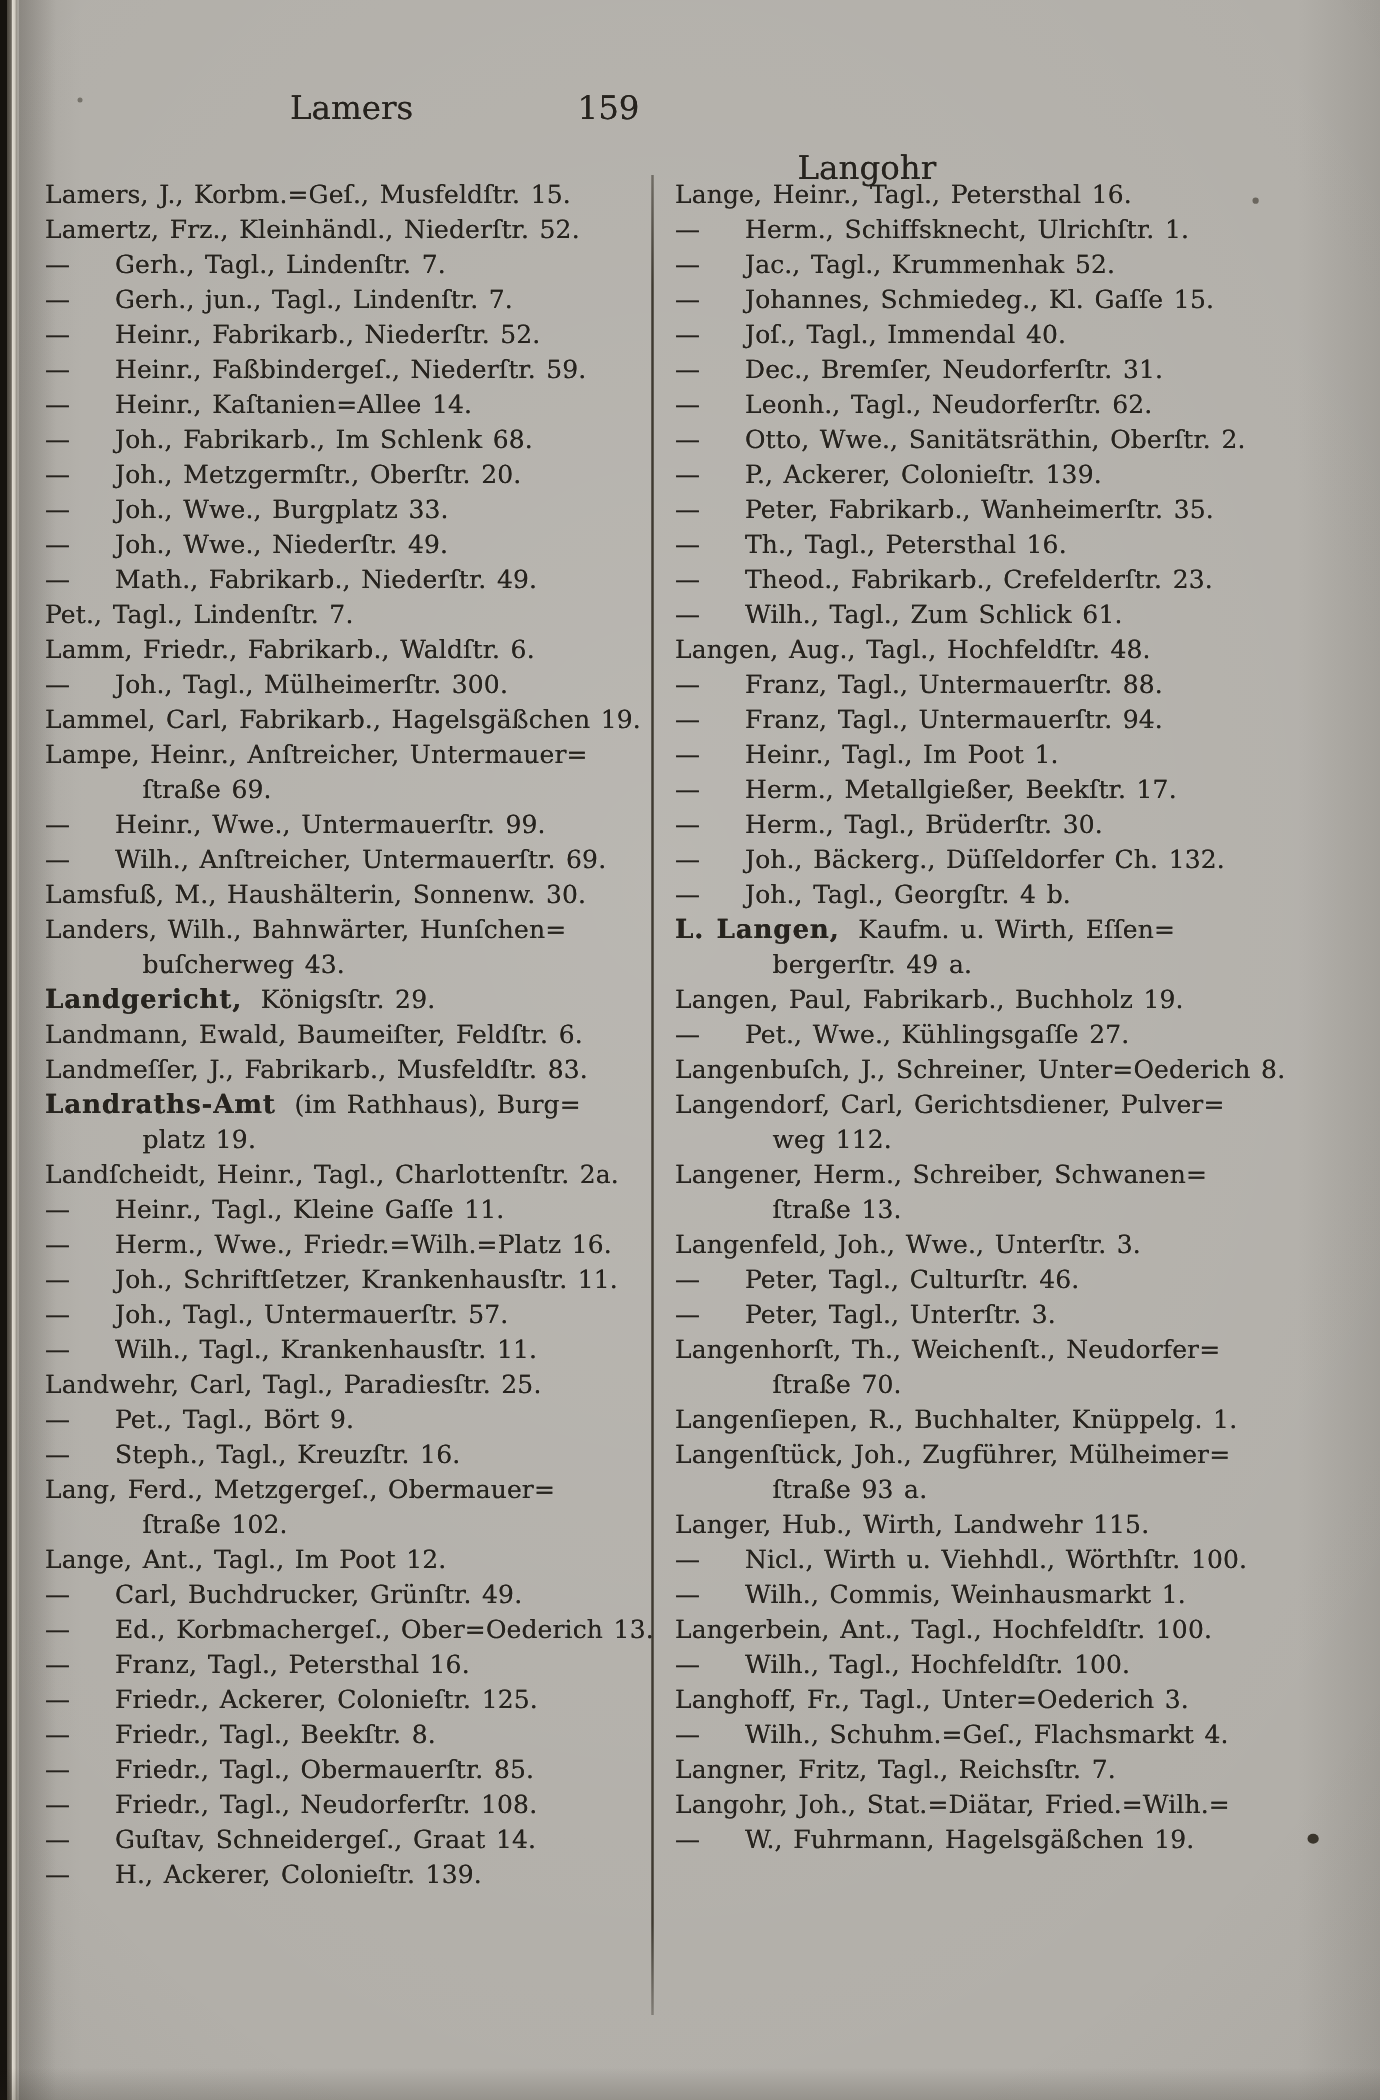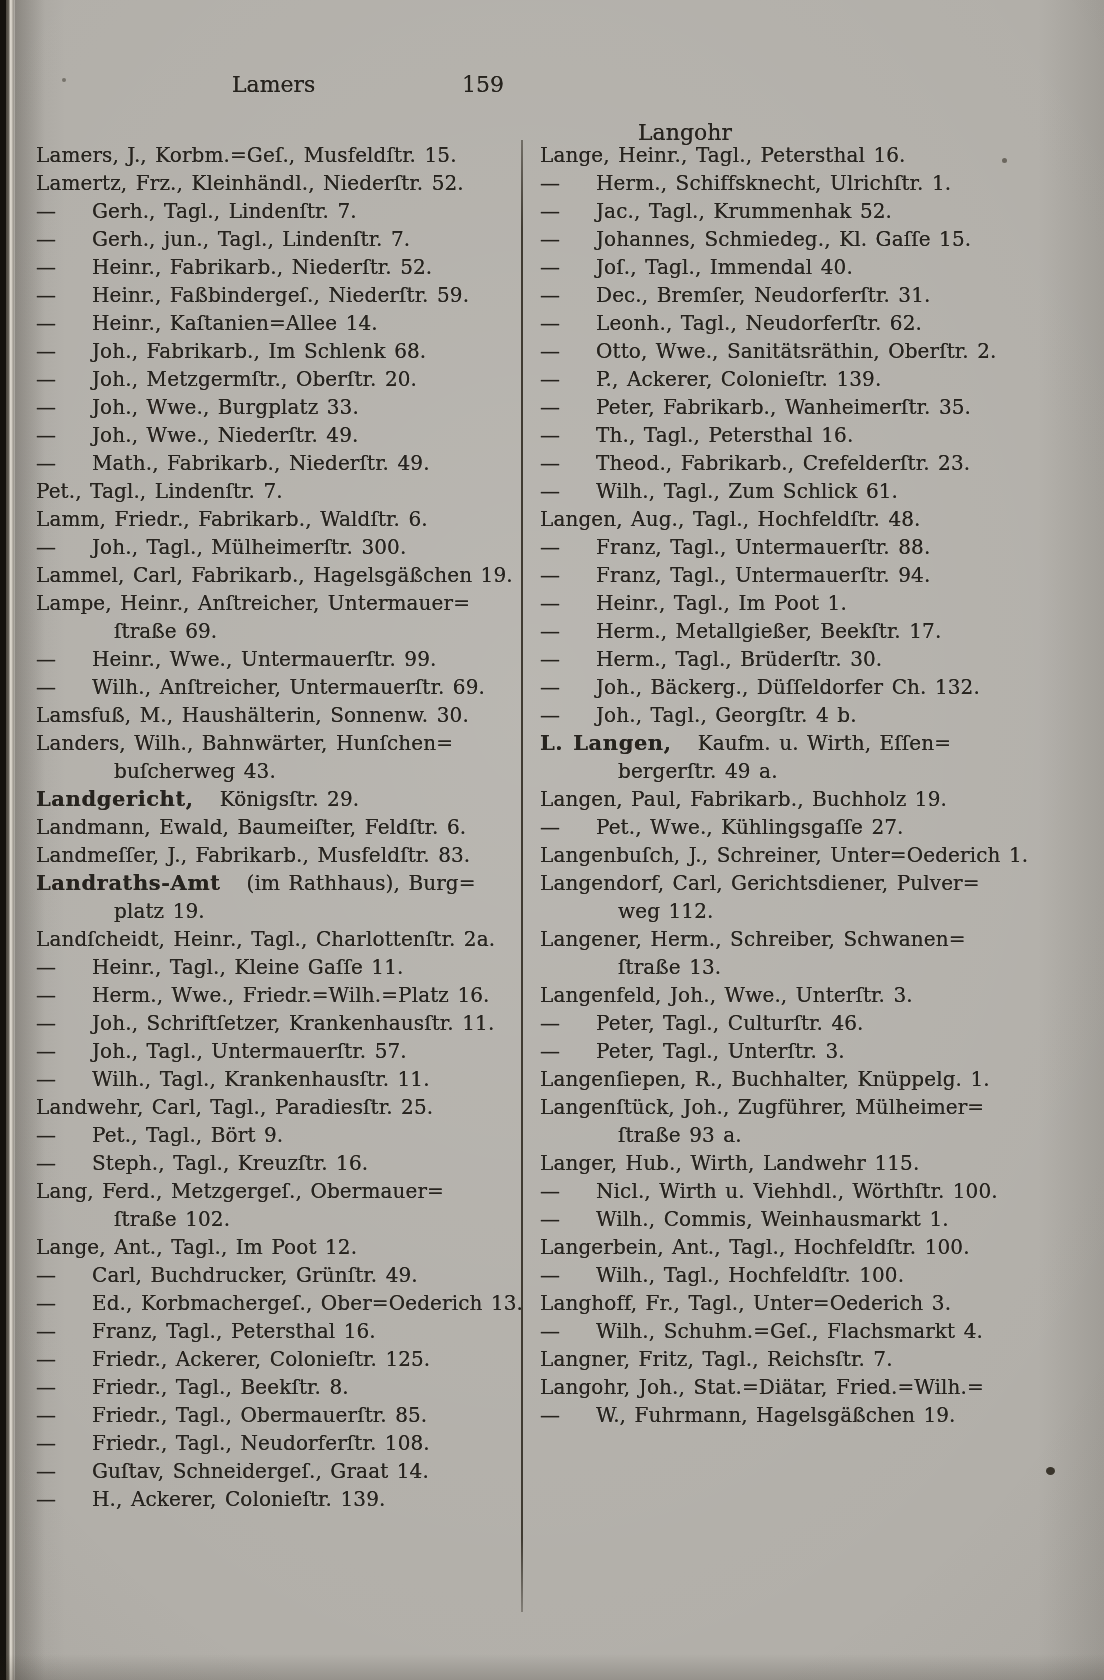--- a/index.html
+++ b/index.html
@@ -21,32 +21,32 @@
   }
   .edge-left-shadow{
     position:absolute;left:15px;top:0;width:30px;height:100%;
     background:linear-gradient(90deg,rgba(40,34,26,0.22),rgba(40,34,26,0));
   }
   .edge-bottom{
     position:absolute;left:0;bottom:0;width:100%;height:26px;
     background:linear-gradient(0deg,rgba(35,30,22,0.20),rgba(35,30,22,0));
   }
   .speck{position:absolute;background:#3a352c;border-radius:50%;}
-  .header{position:absolute;top:72px;left:0;width:100%;height:40px;font-size:22px;}
+  .header{position:absolute;top:72px;left:0;width:100%;height:40px;font-size:26px;}
   .header span{position:absolute;white-space:nowrap;text-shadow:0 0 0.5px rgba(38,33,26,0.85);}
   .h-left{left:232px;}
   .h-center{left:462px;font-family:"DejaVu Serif","Liberation Serif",serif;}
   .h-right{left:638px;margin-top:48px;}
   .divider{position:absolute;left:521px;top:140px;width:2px;height:1472px;background:linear-gradient(180deg,rgba(58,53,44,0.55),#3f3a31 6%,#3f3a31 95%,rgba(58,53,44,0.4));}
   .col{position:absolute;top:141px;font-size:20px;line-height:28px;word-spacing:2px;letter-spacing:0.1px;}
   .col .line,.col .cont{white-space:nowrap;text-shadow:0 0 0.5px rgba(38,33,26,0.8);}
   .col-left{left:36px;width:478px;}
   .col-right{left:540px;width:462px;}
   .dash{display:inline-block;width:56px;}
-  .bname{font-weight:bold;font-size:21px;letter-spacing:0.6px;margin-right:26px;}
+  .bname{font-weight:bold;font-size:21px;letter-spacing:0.6px;margin-right:15px;}
   .cont{padding-left:78px;}
 </style>
 </head>
 <body>
 
 <div class="page">
   <div class="edge-left"></div>
   <div class="edge-left-shadow"></div>
   <div class="edge-bottom"></div>
 
@@ -267,38 +267,42 @@
         <div class="line"><span class="bname">L. Langen,</span><span>Kaufm. u. Wirth, Eſſen=</span></div>
         <div class="cont">bergerſtr. 49 a.</div>
       </div>
       <div class="entry">
         <div class="line"><span>Langen, Paul, Fabrikarb., Buchholz 19.</span></div>
       </div>
       <div class="entry">
         <div class="line"><span class="dash">—</span><span>Pet., Wwe., Kühlingsgaſſe 27.</span></div>
       </div>
       <div class="entry">
-        <div class="line"><span>Langenbuſch, J., Schreiner, Unter=Oederich 1.</span></div>
+        <div class="line"><span>Langenbuſch, J., Schreiner, Unter=Oederich 8.</span></div>
       </div>
       <div class="entry">
         <div class="line"><span>Langendorf, Carl, Gerichtsdiener, Pulver=</span></div>
         <div class="cont">weg 112.</div>
       </div>
       <div class="entry">
         <div class="line"><span>Langener, Herm., Schreiber, Schwanen=</span></div>
         <div class="cont">ſtraße 13.</div>
       </div>
       <div class="entry">
         <div class="line"><span>Langenfeld, Joh., Wwe., Unterſtr. 3.</span></div>
       </div>
       <div class="entry">
         <div class="line"><span class="dash">—</span><span>Peter, Tagl., Culturſtr. 46.</span></div>
       </div>
       <div class="entry">
         <div class="line"><span class="dash">—</span><span>Peter, Tagl., Unterſtr. 3.</span></div>
+      </div>
+      <div class="entry">
+        <div class="line"><span>Langenhorſt, Th., Weichenſt., Neudorfer=</span></div>
+        <div class="cont">ſtraße 70.</div>
       </div>
       <div class="entry">
         <div class="line"><span>Langenſiepen, R., Buchhalter, Knüppelg. 1.</span></div>
       </div>
       <div class="entry">
         <div class="line"><span>Langenſtück, Joh., Zugführer, Mülheimer=</span></div>
         <div class="cont">ſtraße 93 a.</div>
       </div>
       <div class="entry">
         <div class="line"><span>Langer, Hub., Wirth, Landwehr 115.</span></div>

